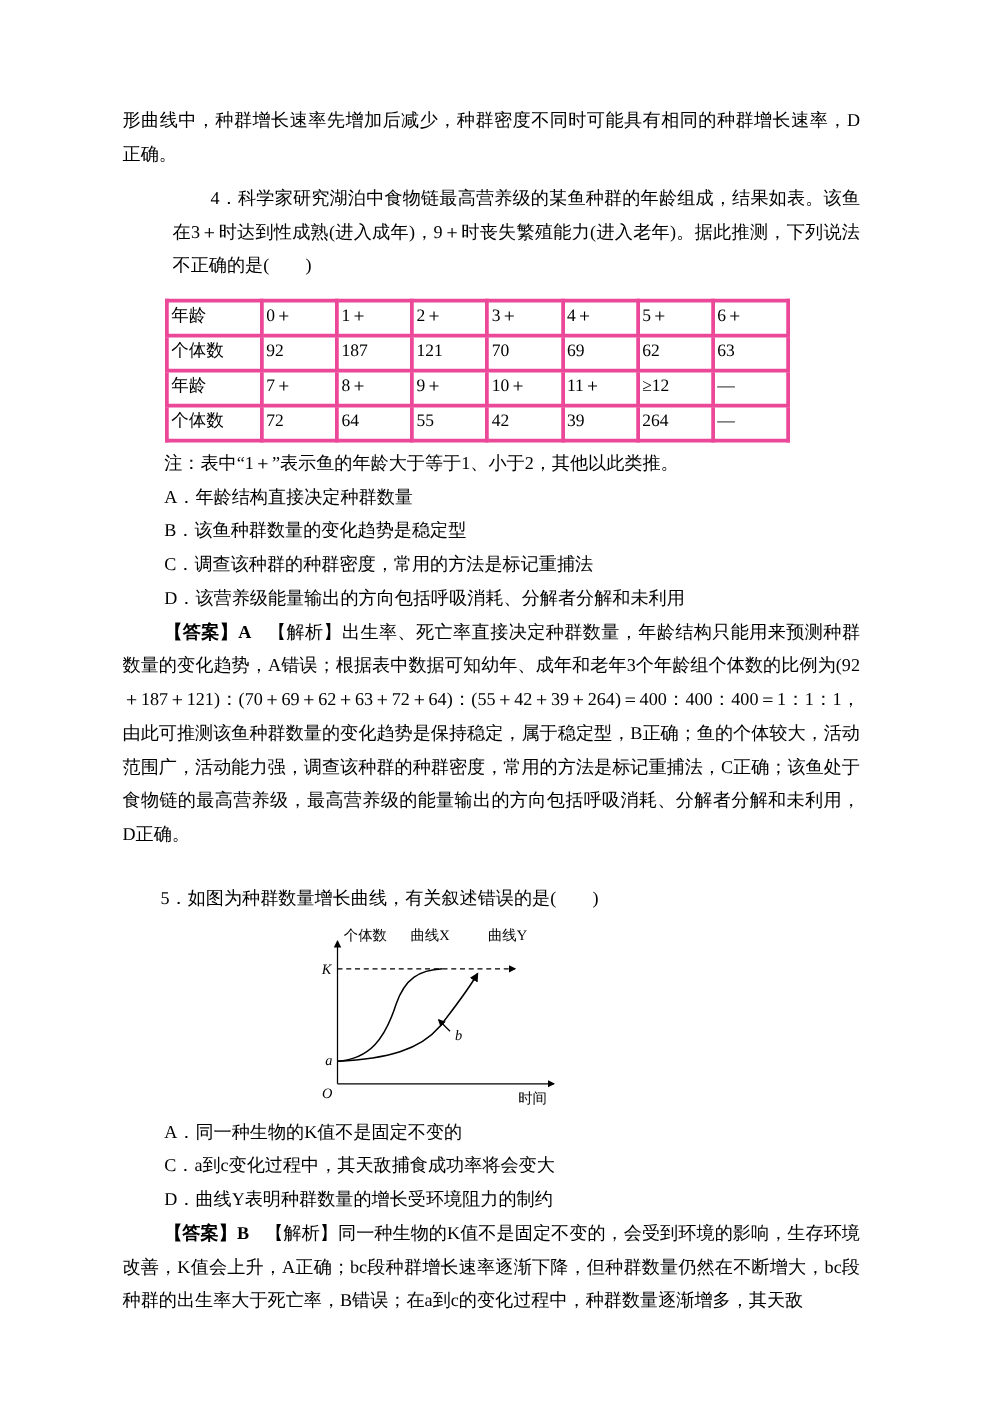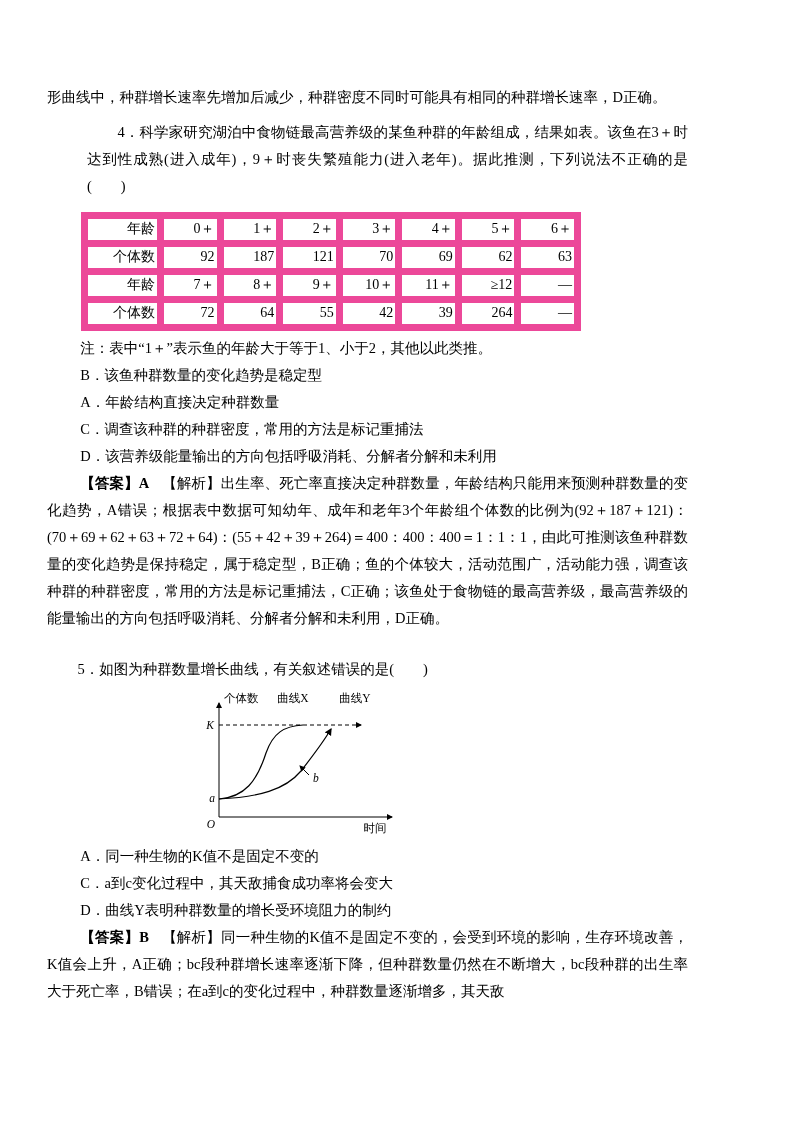--- a/index.html
+++ b/index.html
@@ -4,41 +4,41 @@
 <style>
   * { margin:0; padding:0; box-sizing:border-box; }
   html,body { background:#ffffff; }
   body {
     width:794px; height:1123px; overflow:hidden;
     font-family:"Liberation Serif","DejaVu Serif",serif;
     color:#000;
   }
   .page {
     width:794px; height:1123px;
-    padding:84px 106px 0 47px;
+    padding:84px 106px 0 98px;
     font-size:14.5px; line-height:27px;
   }
   .para { text-align:justify; }
   .stem { text-indent:2.1em; }
   .q4-stem { margin-top:8px;margin-left:40px; }
   .q5-stem { margin-top:24px; }
   .note { text-indent:2.3em; }
   .option { text-indent:2.3em; }
   .answer { text-indent:2.3em; }
   .ans-label { font-weight:bold; margin-right:13px; }
   .ana-label { font-weight:normal; }
 
   table.age-table {
     border-collapse:collapse; table-layout:fixed;
     width:500px; margin:12px 0 4px 34px;
     font-size:14px;
   }
   .age-table td {
-    border:7px solid #ec4899; height:28px;
-    text-align:right; vertical-align:middle; padding:0 2px;
+    border:3px solid #ec4899; height:28px;
+    text-align:left; vertical-align:middle; padding:0 2px;
     line-height:1.2;
   }
   .age-table td.head-col { width:76px; }
 
   .figure { margin:6px 0 4px 142px; width:220px; }
   .figure svg { display:block; }
   .figure text {
     font-size:11.5px;
     font-family:"Liberation Serif","DejaVu Serif",serif;
   }
@@ -93,22 +93,22 @@
         <td>42</td>
         <td>39</td>
         <td>264</td>
         <td>—</td>
       </tr>
     </tbody>
   </table>
 
   <p class="para note">注：表中“1＋”表示鱼的年龄大于等于1、小于2，其他以此类推。</p>
 
+  <p class="para option">A．年龄结构直接决定种群数量</p>
   <p class="para option">B．该鱼种群数量的变化趋势是稳定型</p>
-  <p class="para option">A．年龄结构直接决定种群数量</p>
   <p class="para option">C．调查该种群的种群密度，常用的方法是标记重捕法</p>
   <p class="para option">D．该营养级能量输出的方向包括呼吸消耗、分解者分解和未利用</p>
 
   <p class="para answer"><span class="ans-label">【答案】A</span><span class="ana-label">【解析】</span><span>出生率、死亡率直接决定种群数量，年龄结构只能用来预测种群数量的变化趋势，A错误；根据表中数据可知幼年、成年和老年3个年龄组个体数的比例为(92＋187＋121)：(70＋69＋62＋63＋72＋64)：(55＋42＋39＋264)＝400：400：400＝1：1：1，由此可推测该鱼种群数量的变化趋势是保持稳定，属于稳定型，B正确；鱼的个体较大，活动范围广，活动能力强，调查该种群的种群密度，常用的方法是标记重捕法，C正确；该鱼处于食物链的最高营养级，最高营养级的能量输出的方向包括呼吸消耗、分解者分解和未利用，D正确。</span></p>
 
   <p class="para stem q5-stem">5．如图为种群数量增长曲线，有关叙述错误的是(　　)</p>
 
   <div class="figure">
     <svg width="220" height="150" viewBox="0 0 220 150">
       <defs>

